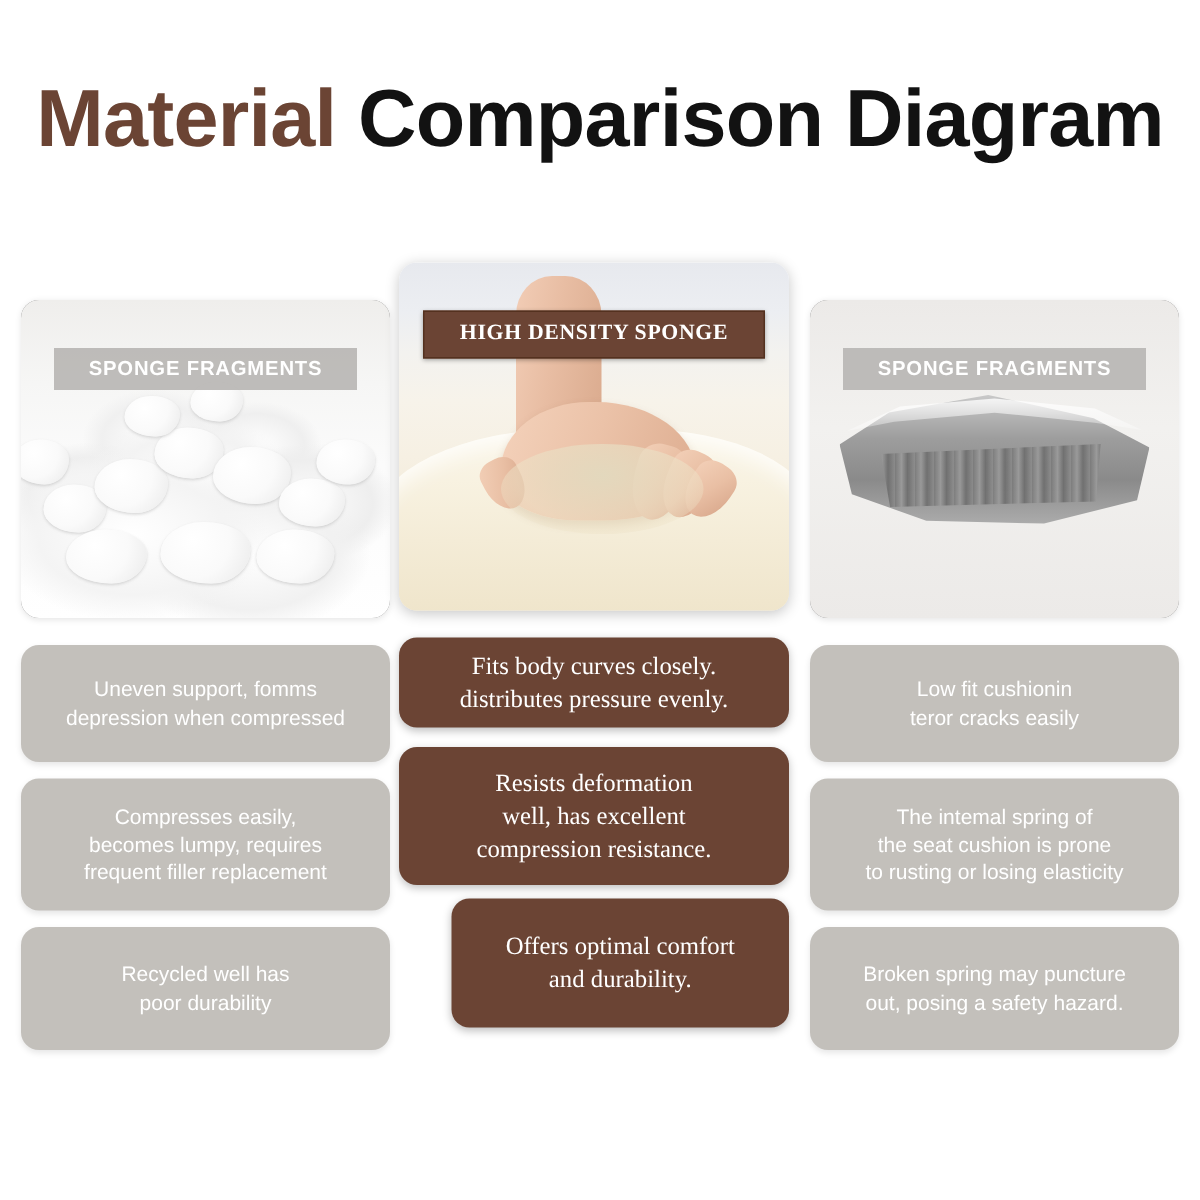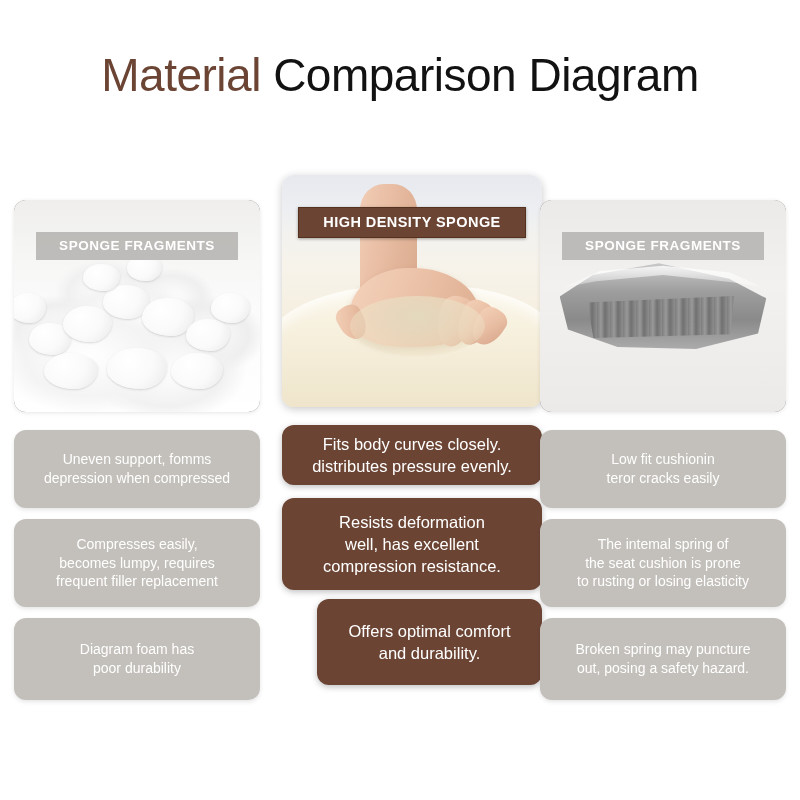--- a/index.html
+++ b/index.html
@@ -20,22 +20,22 @@
   .title-bar {
     position: absolute;
     left: 0;
     top: 52px;
     width: 800px;
     text-align: center;
     white-space: nowrap;
   }
   .title-text {
     font-family: "Liberation Sans Narrow", "Liberation Sans", sans-serif;
-    font-size: 46px;
-    font-weight: normal;
+    font-size: 54px;
+    font-weight: bold;
     letter-spacing: -0.5px;
     line-height: 1;
     display: inline;
     transform: scaleX(0.92);
     margin-top: 31px;
   }
   .title-accent { color: #6B4434; }
   .title-main   { color: #121212; }
 
   
@@ -44,21 +44,21 @@
     left: 14px;
     top: 175px;
     width: 772px;
   }
 
   .col-wrap {
     position: absolute;
     top: 0;
   }
   .col-left   { left: 0px;   width: 246px; }
-  .col-center { left: 268px; width: 260px; }
+  .col-center { left: 252px; width: 260px; font-family: Liberation Serif, serif; }
   .col-right  { left: 526px; width: 246px; }
 
   
   .img-card {
     position: relative;
     border-radius: 12px;
     overflow: hidden;
     background: #737373;
   }
   .img-card.side {
@@ -291,21 +291,21 @@
     <div class="box box-gray box-row2 h-r2-side">
       <div>
         <span class="line">Compresses easily,</span>
         <span class="line">becomes lumpy, requires</span>
         <span class="line">frequent filler replacement</span>
       </div>
     </div>
 
     <div class="box box-gray box-row3 h-r3-side">
       <div>
-        <span class="line">Diagram foam has</span>
+        <span class="line">Recycled well has</span>
         <span class="line">poor durability</span>
       </div>
     </div>
   </div>
 
   <div class="col-wrap col-center">
 
     <div class="img-card center">
       <div class="photo photo-foam">
         <div class="foam-slab"></div>

